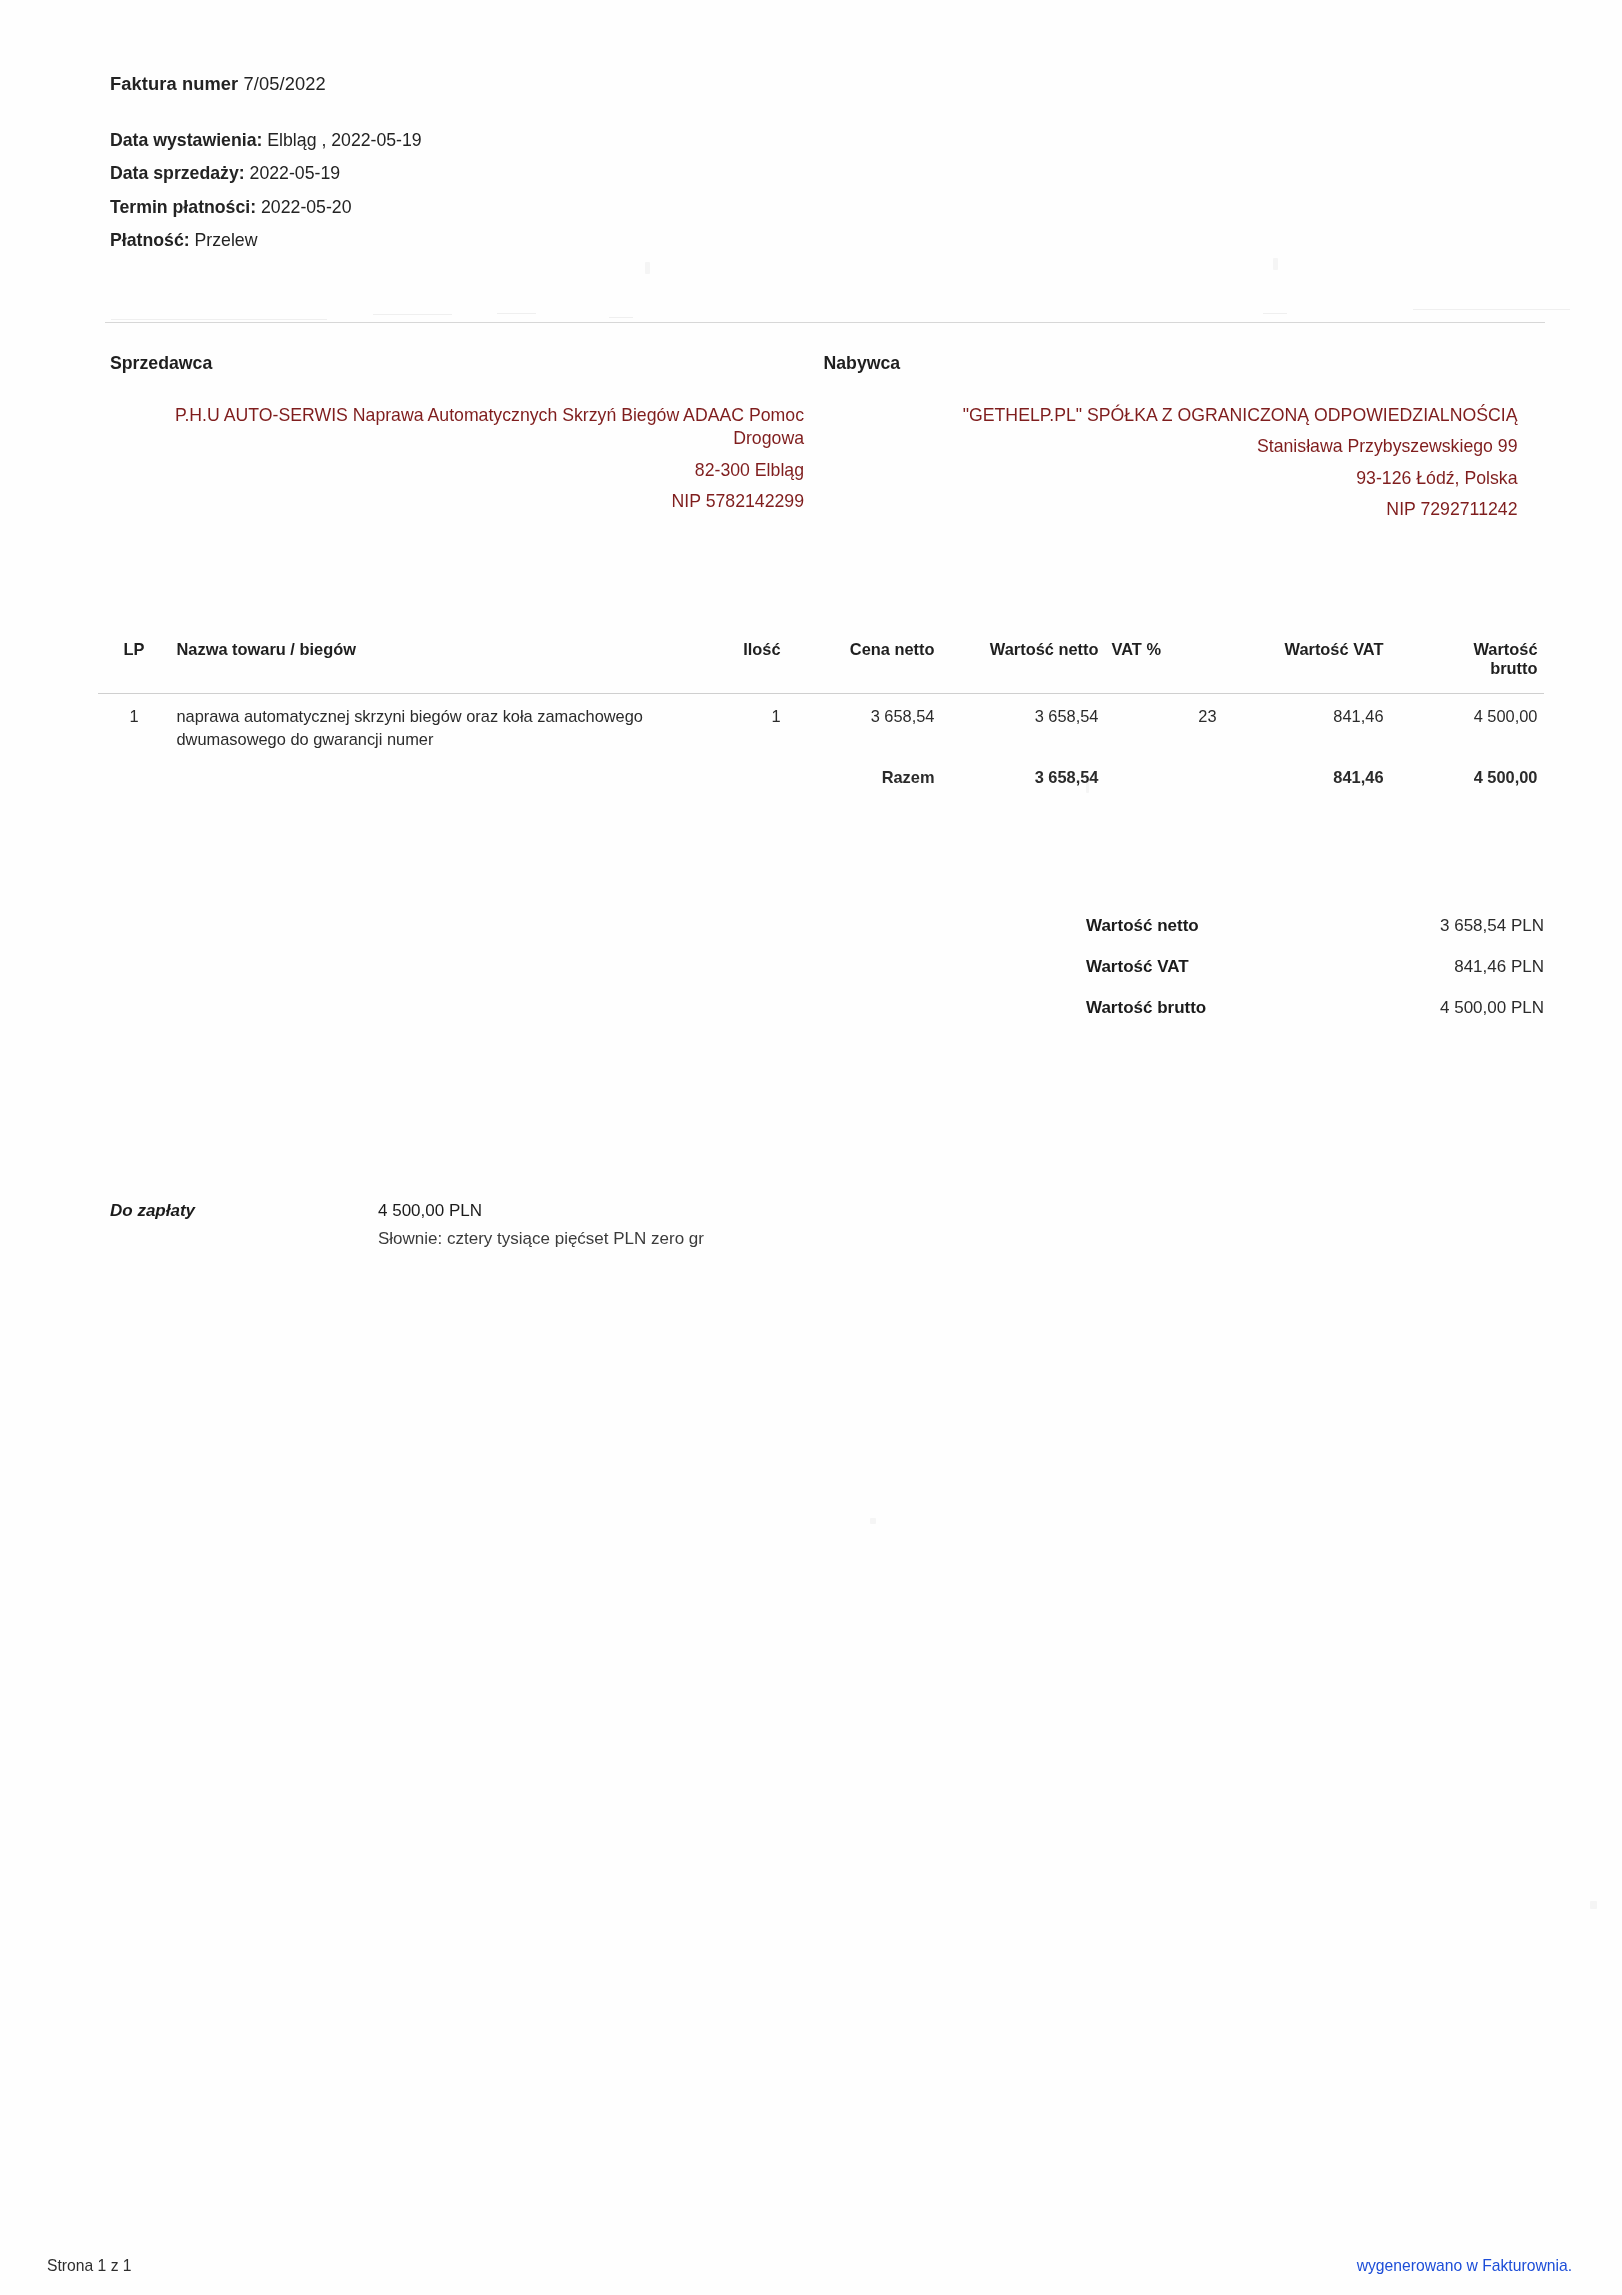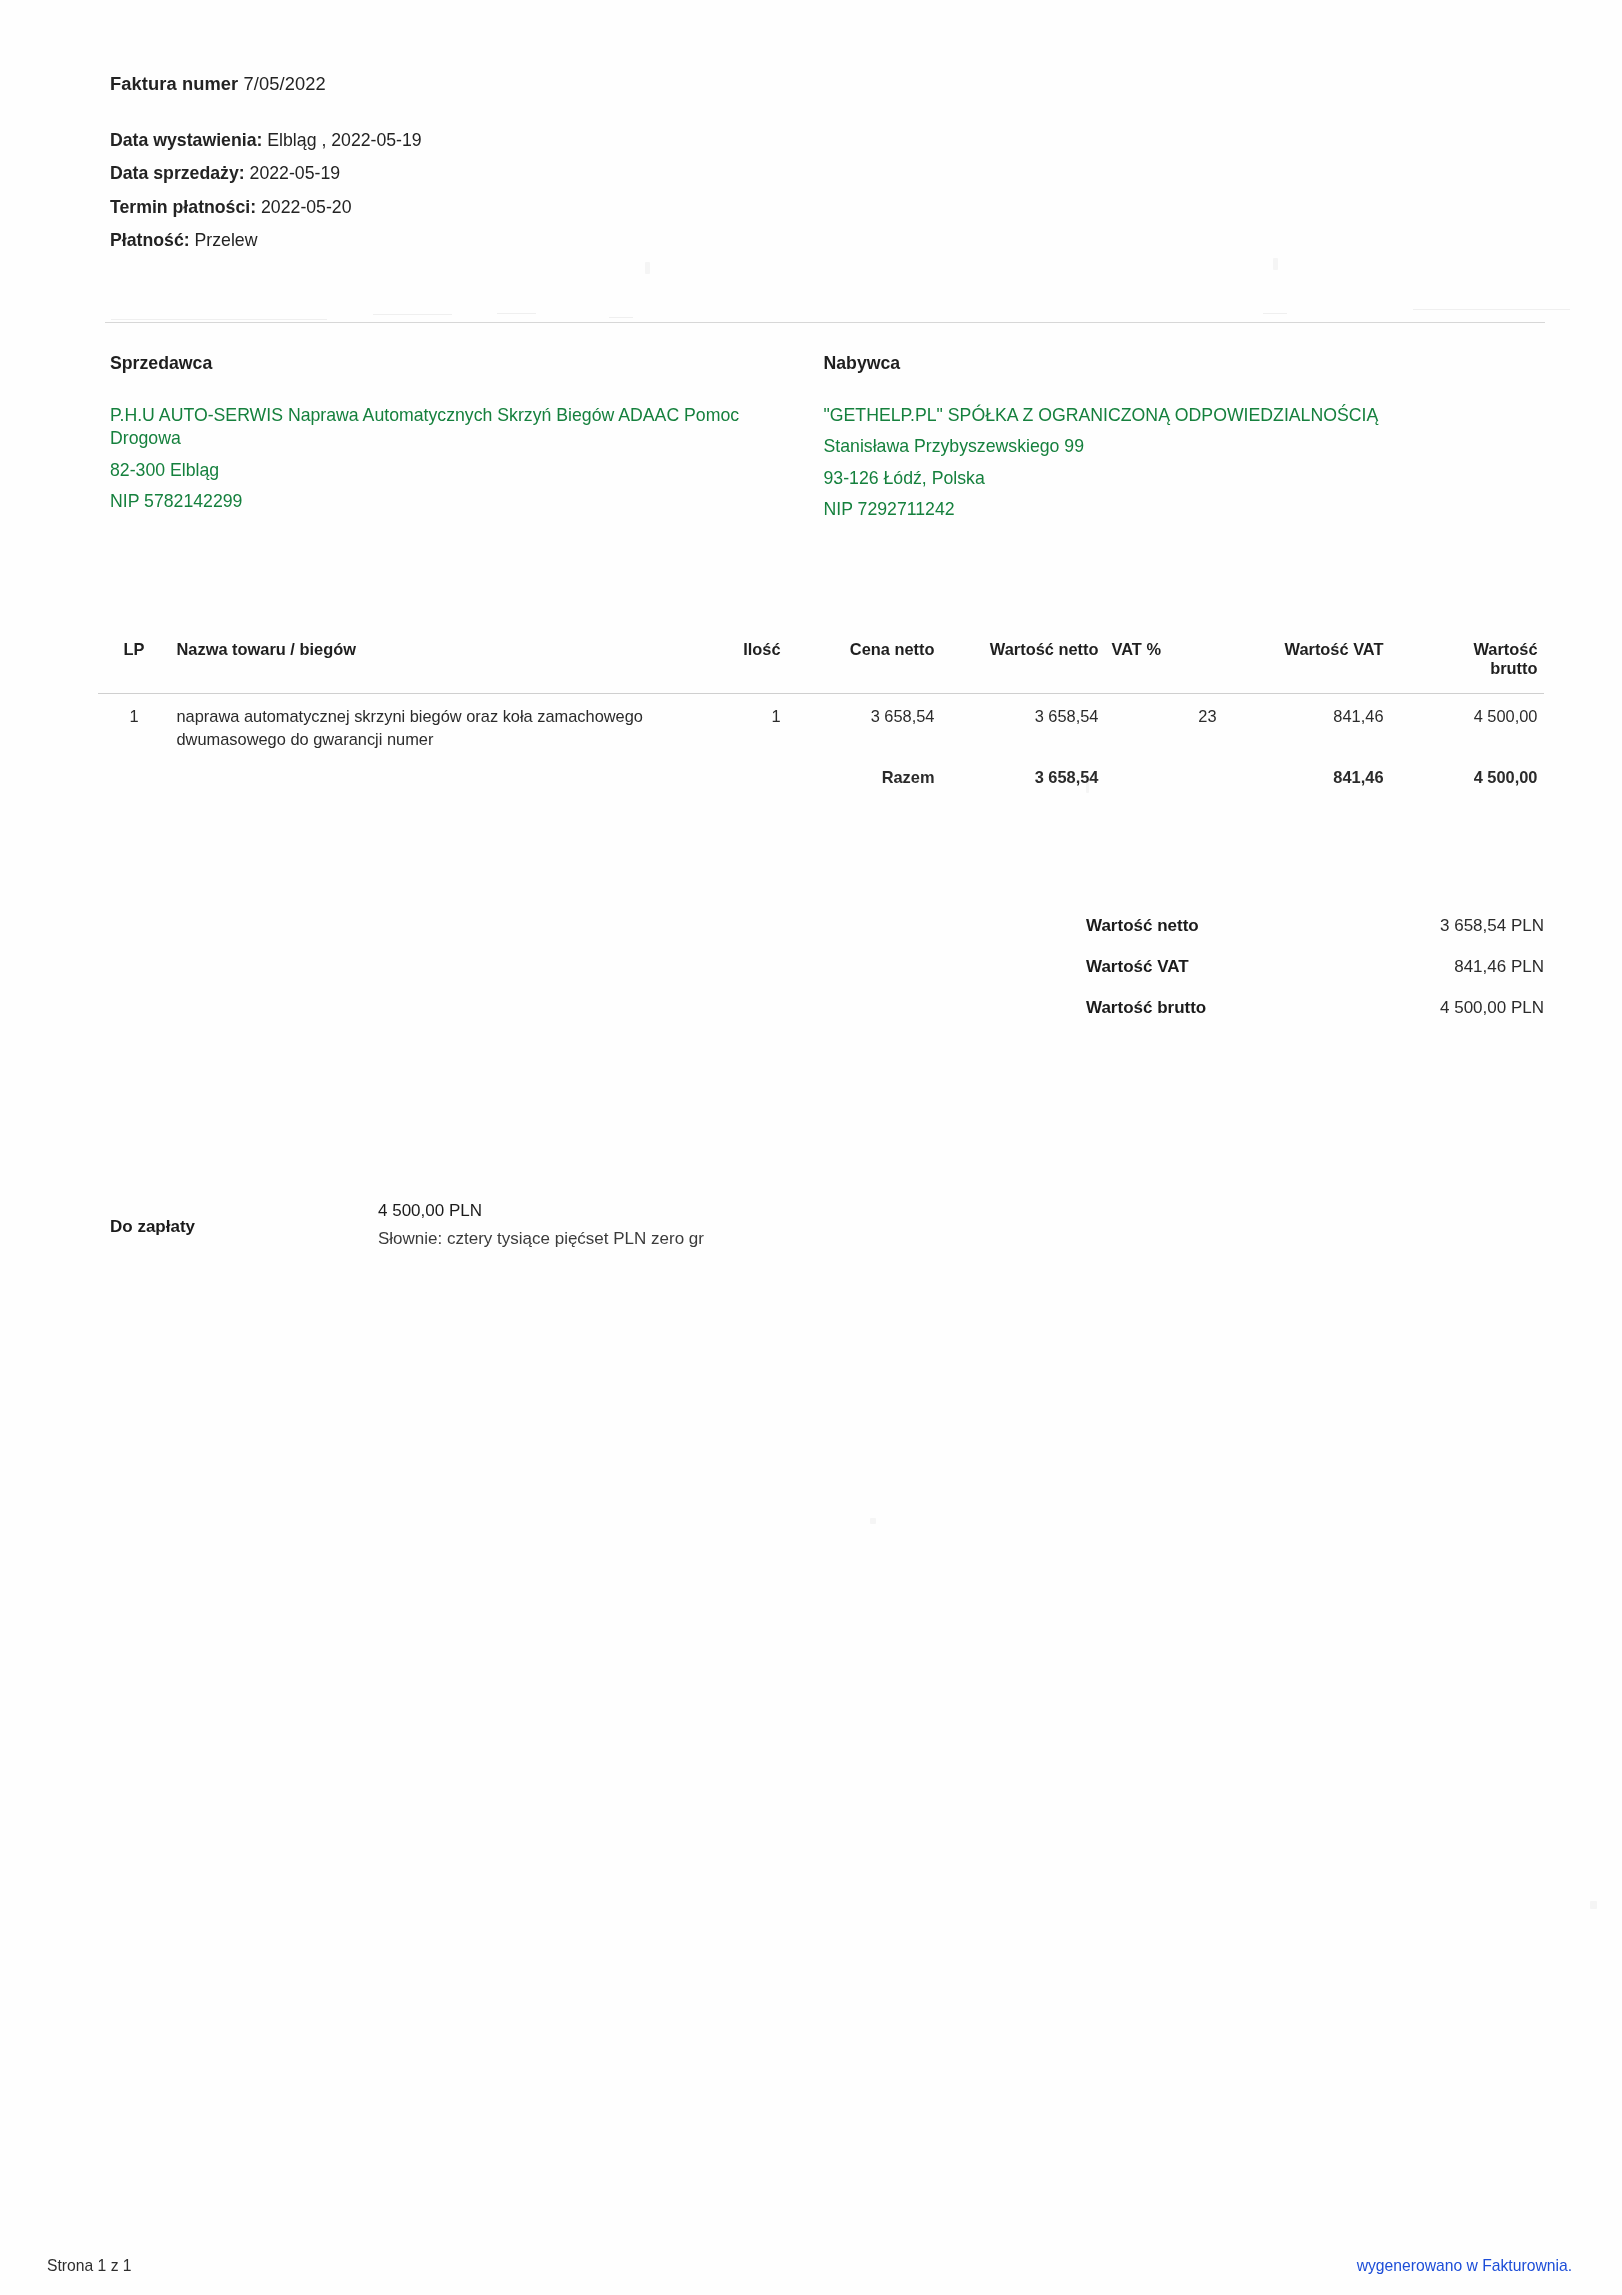--- a/index.html
+++ b/index.html
@@ -65,22 +65,23 @@
   .party h3 {
     font-size: 17.7px;
     font-weight: 700;
     margin: 0 0 30px 0;
     color: #1f1f1f;
   }
   .party p {
     margin: 0 0 7.9px 0;
     font-size: 17.7px;
     line-height: 1.32;
-    color: #15803d;
+    color: #7f1d1d;
     max-width: 694px;
+    text-align: right;
   }
   
   .table {
     position: absolute;
     left: 98px;
     top: 631px;
     width: 1446px;
   }
   table.items {
     width: 100%;
@@ -129,22 +130,23 @@
   .totals .tvalue { color: #2b2b2b; }
   .payable {
     position: absolute;
     left: 110px;
     top: 1201px;
     width: 1047px;
     font-size: 17px;
   }
   .payable .plabel {
     position: absolute;
-    left: 0; top: 16px;
+    left: 0; top: 0;
     font-weight: 700;
+    font-style: italic;
   }
   .payable .pamount {
     position: absolute;
     left: 268px; top: 0;
   }
   .payable .pwords {
     position: absolute;
     left: 268px; top: 27.5px;
     color: #3b3b3b;
   }

